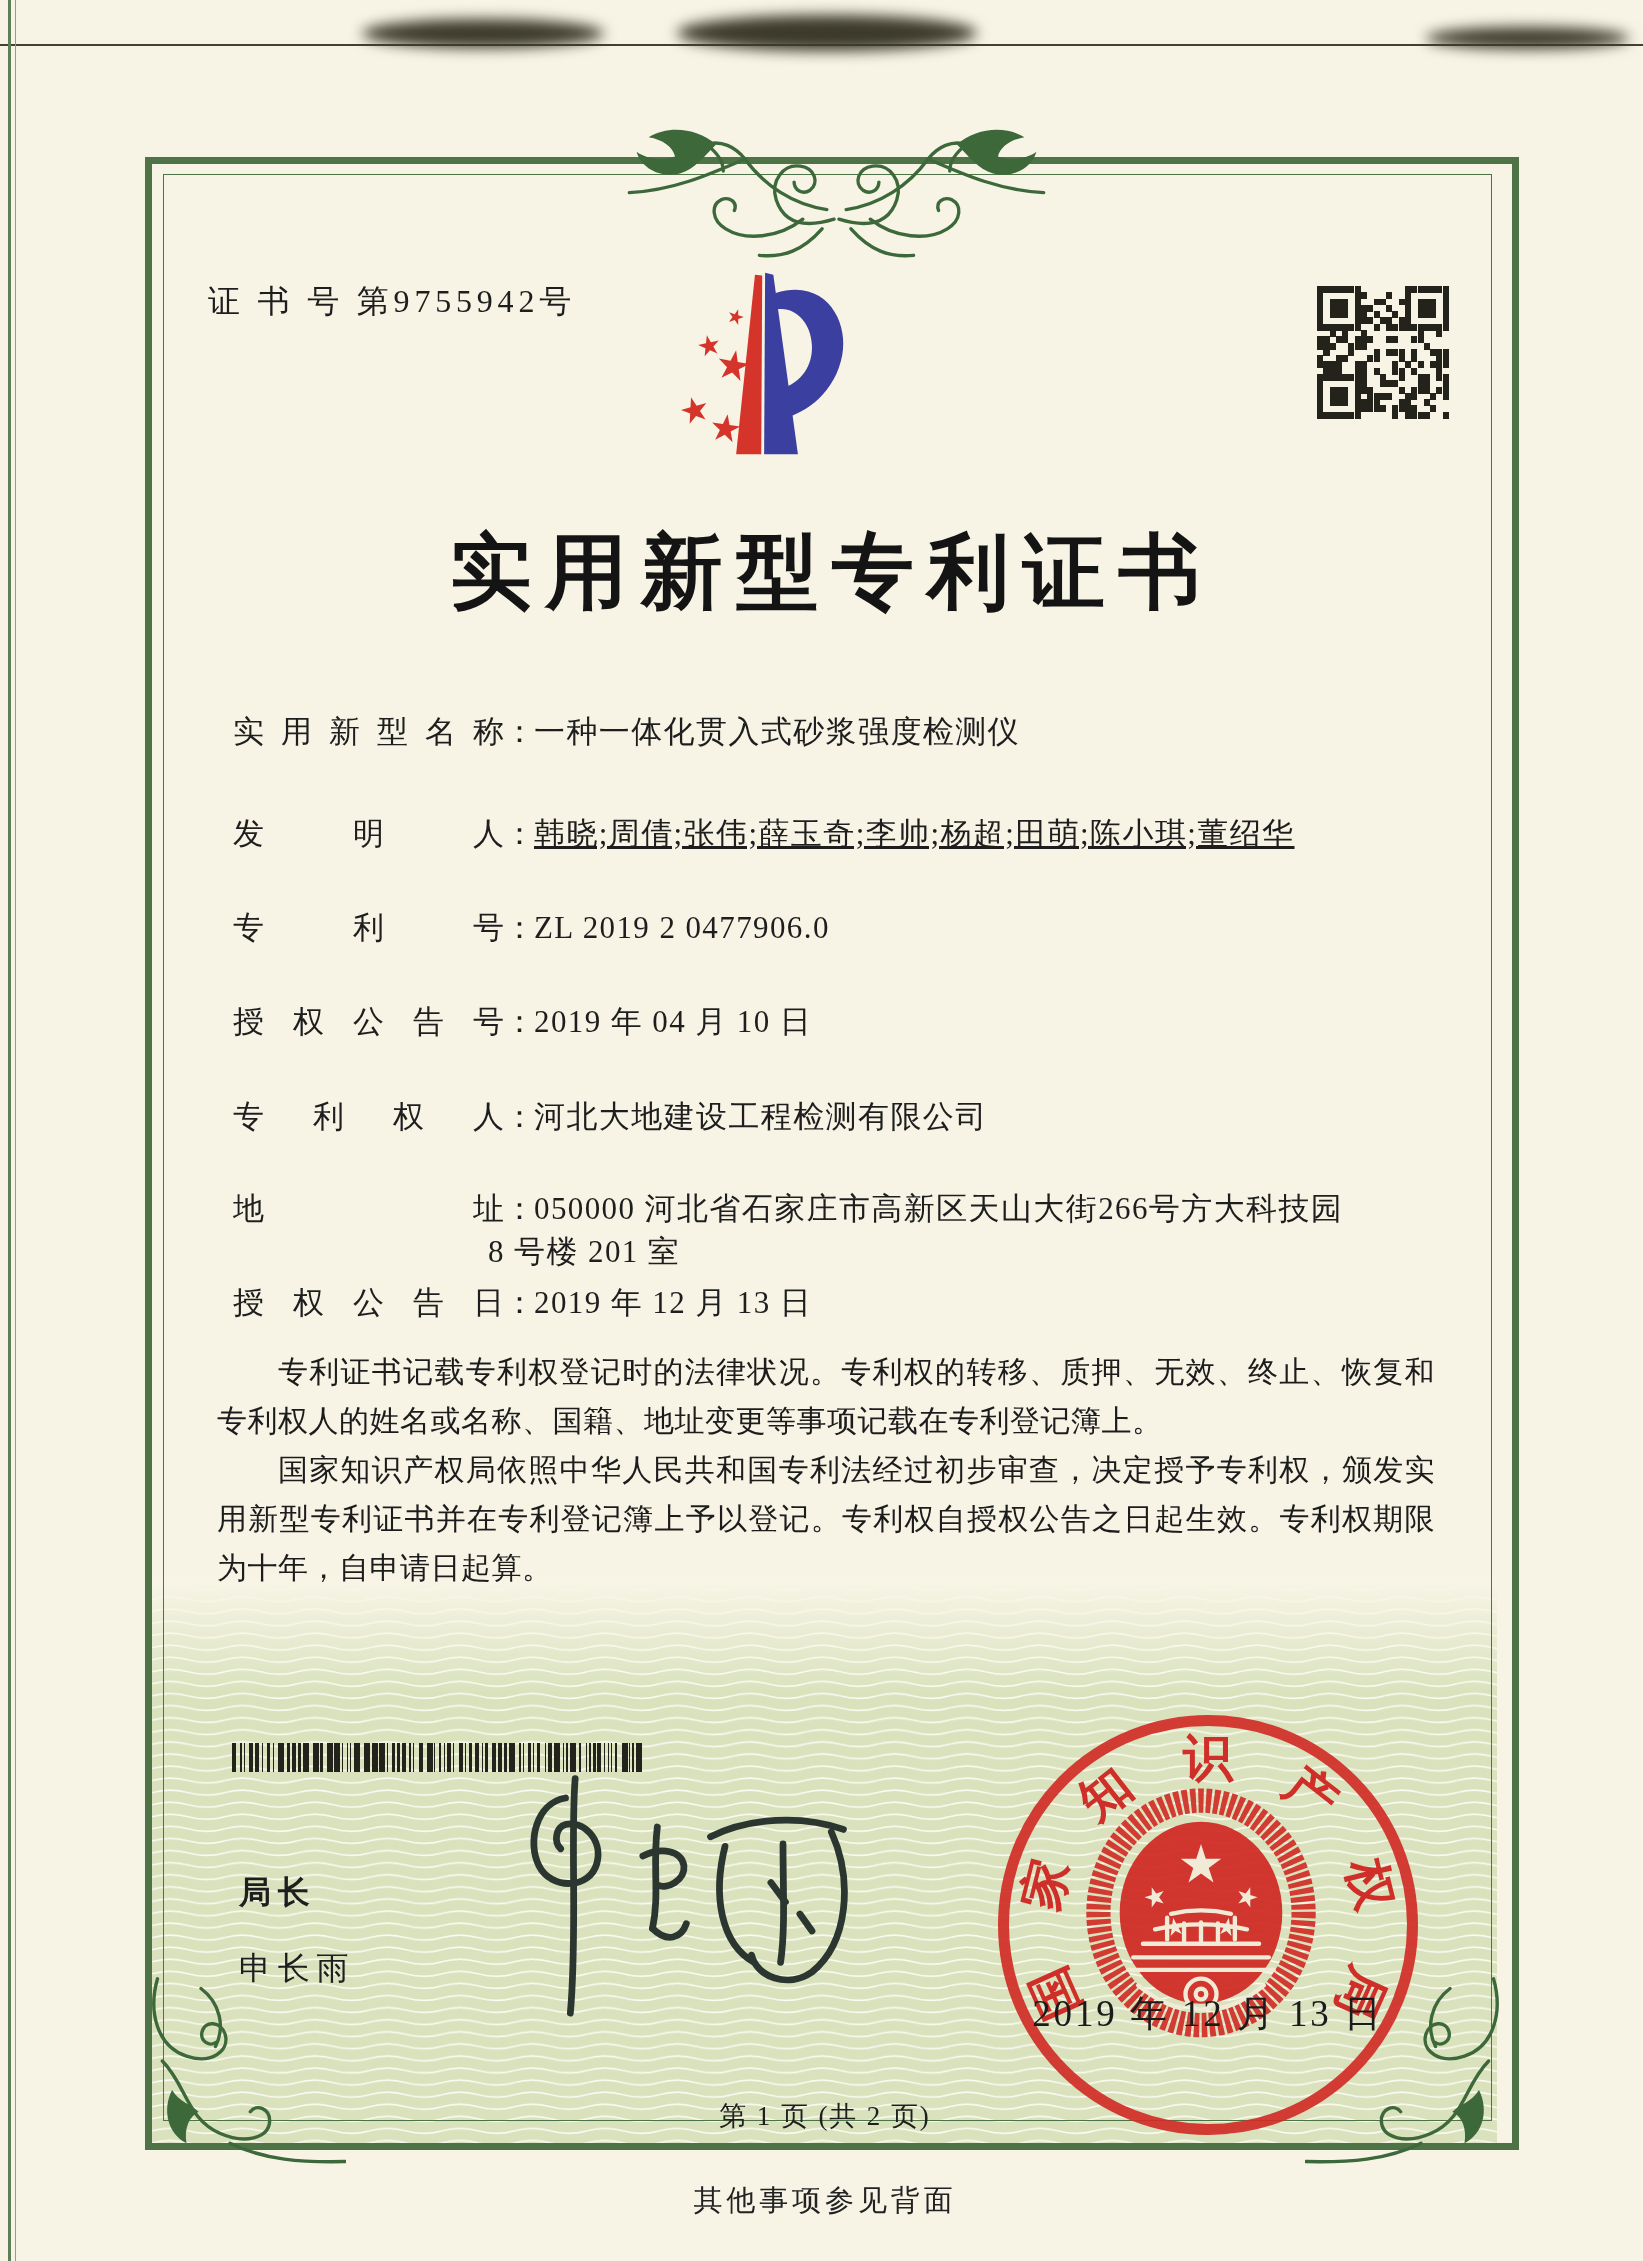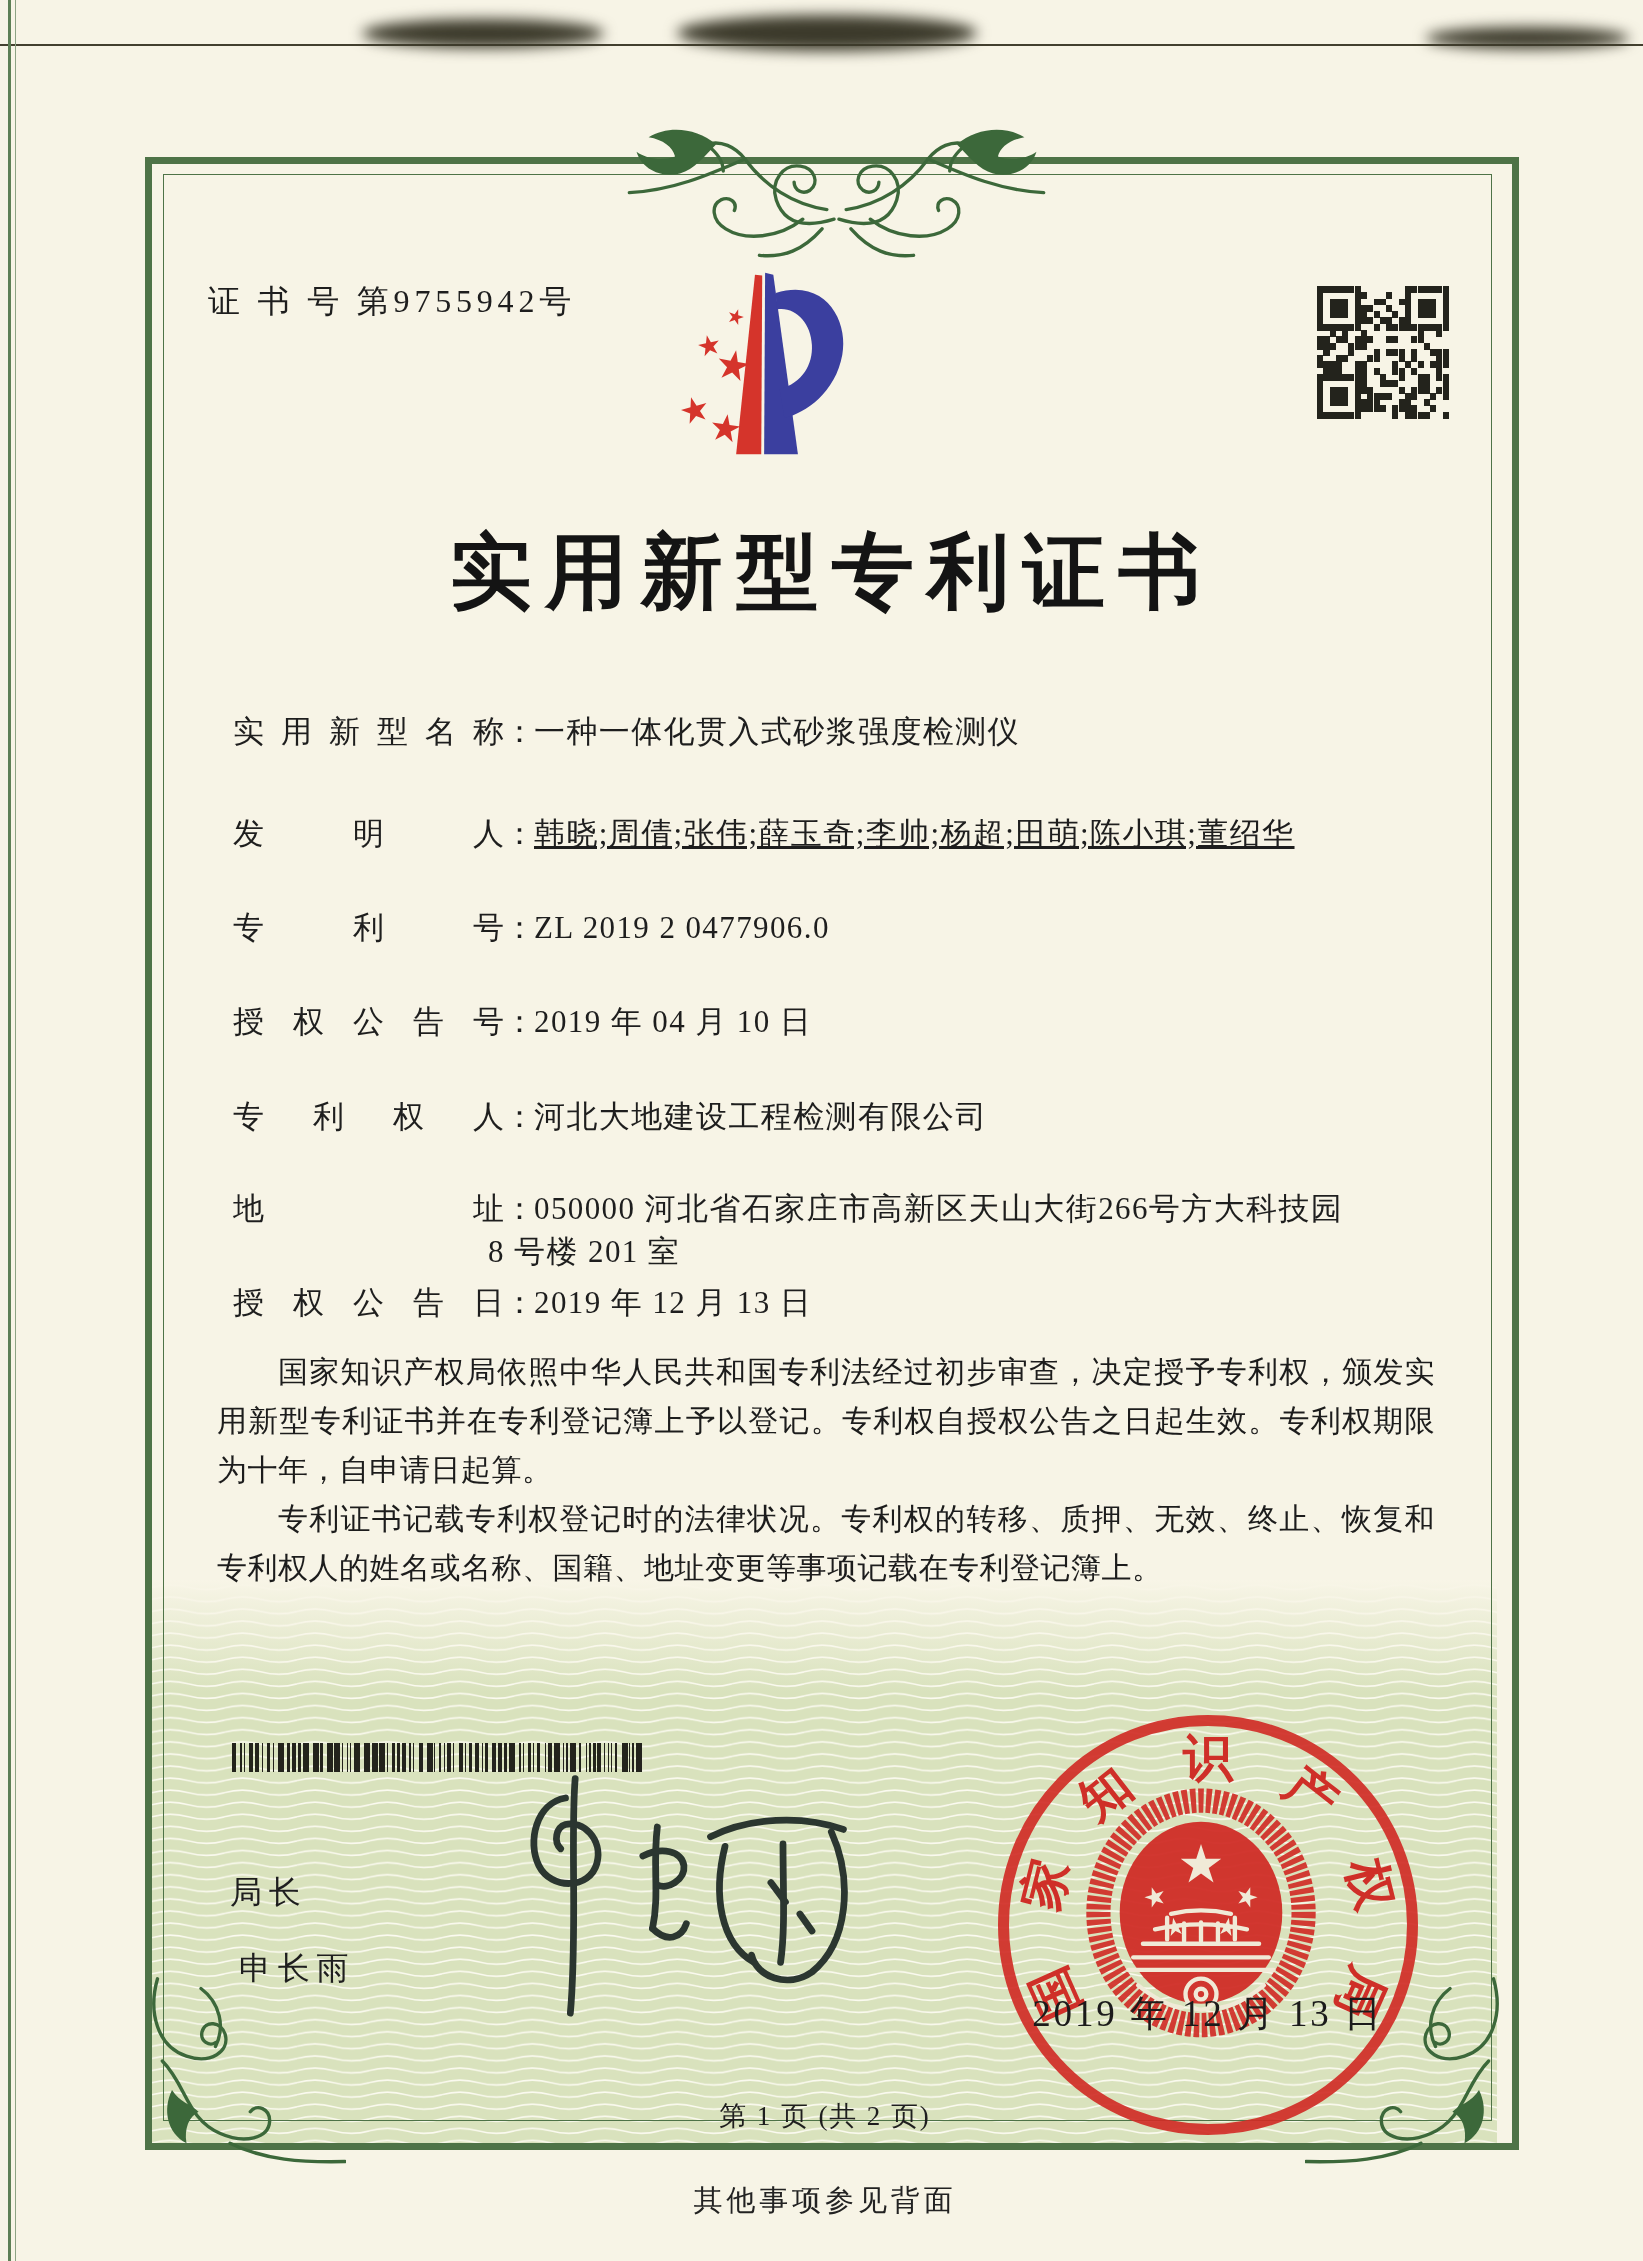--- a/index.html
+++ b/index.html
@@ -26,21 +26,21 @@
   .cert-no{left:208px;top:280px;font-size:32px;letter-spacing:4.8px;}
   .title{left:145px;top:518px;width:1360px;text-align:center;font-size:82px;font-weight:bold;letter-spacing:13.5px;text-indent:13.5px;color:#141414;}
   .field-row{left:233px;width:1237px;font-size:31px;white-space:nowrap;}
   .flabel{display:inline-block;width:271px;text-align:justify;text-align-last:justify;}
   .fcolon{display:inline-block;width:30px;}
   .fvalue{letter-spacing:1.4px;}
   .addr2{left:488px;font-size:31px;letter-spacing:1.4px;}
   .grant-no-pair{position:absolute;left:619px;top:0;}
   .paras{left:217px;top:1347px;width:1218px;font-size:30px;line-height:49px;text-align:justify;color:#1c1c1c;}
   .paras p{margin:0;text-indent:61px;letter-spacing:0.5px;}
-  .director-label{left:230px;top:1871px;font-size:32px;letter-spacing:6.8px;}
+  .director-label{left:239px;top:1871px;font-size:32px;letter-spacing:6.8px;font-weight:bold;}
   .director-name{left:239px;top:1947px;font-size:32px;letter-spacing:6.8px;}
   .page-info{left:145px;top:2098px;width:1360px;text-align:center;font-size:27px;letter-spacing:1.9px;}
   .back-note{left:145px;top:2181px;width:1360px;text-align:center;font-size:29px;letter-spacing:3.9px;color:#222;}
   
   .barcode{left:232px;top:1743px;width:411px;height:29px;}
   .barcode .bar{position:absolute;top:0;height:100%;background:#23231c;}
   .qr{left:1317px;top:286px;width:132px;height:144px;}
   .qr .qm{position:absolute;background:#23231c;}
   
   .seal{left:998px;top:1715px;width:420px;height:420px;}
@@ -375,22 +375,22 @@
 </div>
 <div class="abs field-row" style="top:1188px;">
   <span class="flabel">地址</span><span class="fcolon">：</span><span class="fvalue">050000  河北省石家庄市高新区天山大街266号方大科技园</span>
 </div>
 <div class="abs addr2" style="top:1231px;">8 号楼 201 室</div>
 <div class="abs field-row" style="top:1282px;">
   <span class="flabel">授权公告日</span><span class="fcolon">：</span><span class="fvalue">2019 年 12 月 13 日</span>
 </div>
 
 <div class="abs paras">
+  <p>专利证书记载专利权登记时的法律状况。专利权的转移、质押、无效、终止、恢复和专利权人的姓名或名称、国籍、地址变更等事项记载在专利登记簿上。</p>
   <p>国家知识产权局依照中华人民共和国专利法经过初步审查，决定授予专利权，颁发实用新型专利证书并在专利登记簿上予以登记。专利权自授权公告之日起生效。专利权期限为十年，自申请日起算。</p>
-  <p>专利证书记载专利权登记时的法律状况。专利权的转移、质押、无效、终止、恢复和专利权人的姓名或名称、国籍、地址变更等事项记载在专利登记簿上。</p>
 </div>
 
 <div class="abs barcode" id="barcode">
     <div class="bar" style="left: 0px; width: 4.3px;"></div>
     <div class="bar" style="left: 8.2px; width: 1.4px;"></div>
     <div class="bar" style="left: 11.6px; width: 1.4px;"></div>
     <div class="bar" style="left: 17px; width: 4.3px;"></div>
     <div class="bar" style="left: 23px; width: 4.3px;"></div>
     <div class="bar" style="left: 29.5px; width: 1.4px;"></div>
     <div class="bar" style="left: 35px; width: 3.4px;"></div>

